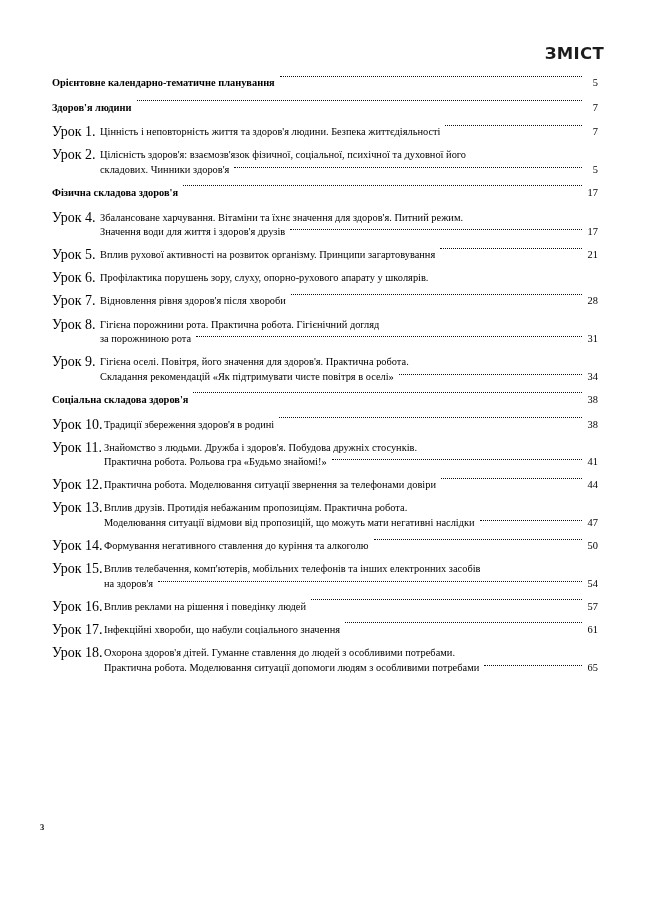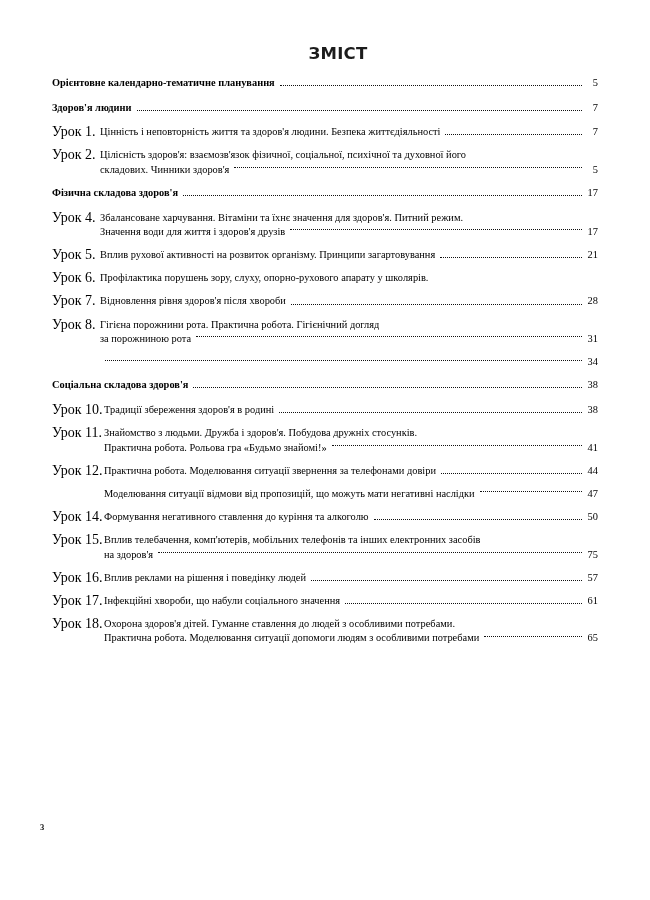--- a/index.html
+++ b/index.html
@@ -24,47 +24,45 @@
     height: 900px;
     box-sizing: border-box;
   }
 
   
   .toc-title {
     position: absolute;
     left: 0;
     top: 44px;
     width: 604px;
-    text-align: center;
+    text-align: right;
     font-family: "DejaVu Sans", "Liberation Sans", sans-serif;
     font-weight: bold;
     font-size: 16.5px;
     letter-spacing: 0.3px;
     color: #1c1c1c;
-    padding-left: 36px;
   }
 
   
   .toc-list {
     position: absolute;
     left: 52px;
     top: 76px;
     width: 546px;
   }
 
   .toc-entry {
     display: block;
     margin: 0;
     padding: 0;
     margin-bottom: 9.5px;
   }
 
   .toc-line {
     display: flex;
-    align-items: flex-end;
     width: 100%;
     font-size: 10.4px;
     line-height: 13.6px;
     white-space: nowrap;
     font-family: Liberation Serif, serif;
   }
 
   
   .lbl {
     flex: 0 0 auto;
@@ -219,22 +217,27 @@
           <span class="txt">Гігієна порожнини рота. Практична робота. Гігієнічний догляд</span>
         </div>
         <div class="toc-cont">
           <span class="indent"></span>
           <span class="txt">за порожниною рота</span>
           <span class="leader"></span>
           <span class="pg">31</span>
         </div>
       </div>
       <div class="toc-entry">
+        <div class="toc-line noleader">
+          <span class="lbl">Урок 9.</span>
+          <span class="txt">Гігієна оселі. Повітря, його значення для здоров'я. Практична робота.</span>
+        </div>
         <div class="toc-cont">
           <span class="indent"></span>
+          <span class="txt">Складання рекомендацій «Як підтримувати чисте повітря в оселі»</span>
           <span class="leader"></span>
           <span class="pg">34</span>
         </div>
       </div>
       <div class="toc-entry section">
         <div class="toc-line">
           <span class="txt">Соціальна складова здоров'я</span>
           <span class="leader"></span>
           <span class="pg">38</span>
         </div>
@@ -261,20 +264,24 @@
       </div>
       <div class="toc-entry">
         <div class="toc-line">
           <span class="lbl wide">Урок 12.</span>
           <span class="txt">Практична робота. Моделювання ситуації звернення за телефонами довіри</span>
           <span class="leader"></span>
           <span class="pg">44</span>
         </div>
       </div>
       <div class="toc-entry">
+        <div class="toc-line noleader">
+          <span class="lbl wide">Урок 13.</span>
+          <span class="txt">Вплив друзів. Протидія небажаним пропозиціям. Практична робота.</span>
+        </div>
         <div class="toc-cont wide">
           <span class="indent"></span>
           <span class="txt">Моделювання ситуації відмови від пропозицій, що можуть мати негативні наслідки</span>
           <span class="leader"></span>
           <span class="pg">47</span>
         </div>
       </div>
       <div class="toc-entry">
         <div class="toc-line">
           <span class="lbl wide">Урок 14.</span>
@@ -285,21 +292,21 @@
       </div>
       <div class="toc-entry">
         <div class="toc-line noleader">
           <span class="lbl wide">Урок 15.</span>
           <span class="txt">Вплив телебачення, комп'ютерів, мобільних телефонів та інших електронних засобів</span>
         </div>
         <div class="toc-cont wide">
           <span class="indent"></span>
           <span class="txt">на здоров'я</span>
           <span class="leader"></span>
-          <span class="pg">75</span>
+          <span class="pg">54</span>
         </div>
       </div>
       <div class="toc-entry">
         <div class="toc-line">
           <span class="lbl wide">Урок 16.</span>
           <span class="txt">Вплив реклами на рішення і поведінку людей</span>
           <span class="leader"></span>
           <span class="pg">57</span>
         </div>
       </div>

